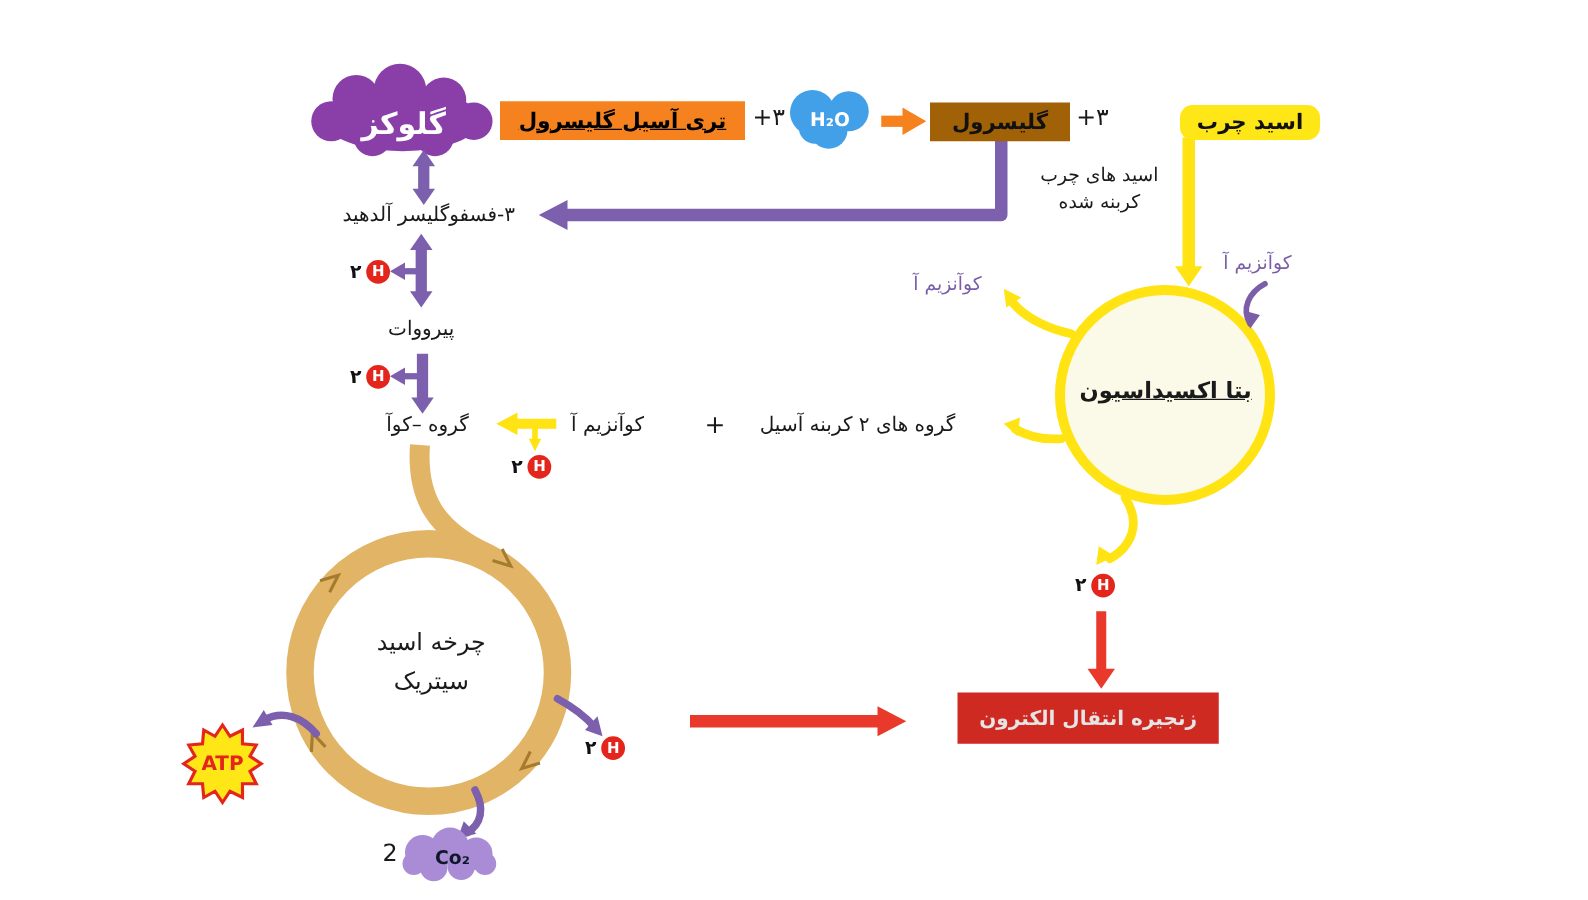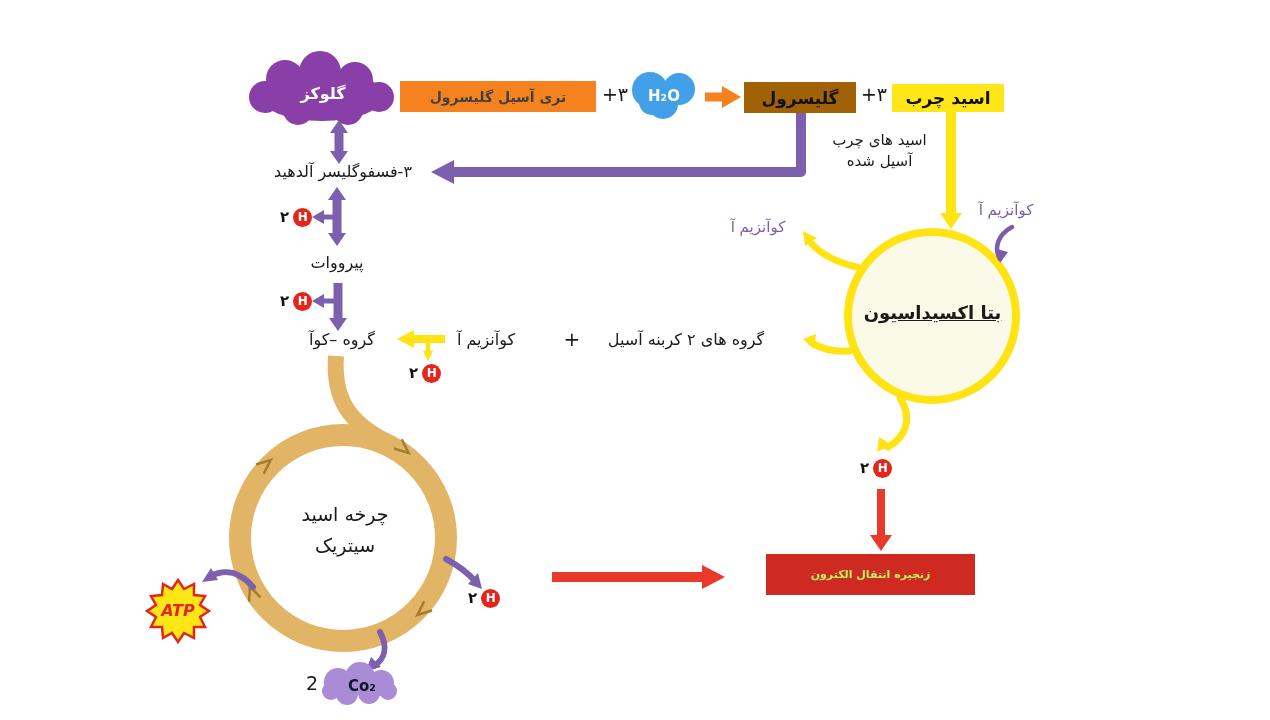--- a/index.html
+++ b/index.html
@@ -141,42 +141,42 @@
     <circle cx="338" cy="682" r="14"></circle>
         <circle cx="360" cy="677" r="15"></circle>
     <circle cx="381" cy="683" r="13"></circle>
         <circle cx="347" cy="694" r="11"></circle>
     <circle cx="369" cy="693" r="11"></circle>
         <circle cx="331" cy="691" r="9"></circle>
     <circle cx="388" cy="691" r="9"></circle>
   </g>
 </svg>
 
-<div class="lbl" style="left:253px;top:84px;width:140px;font-size:16px;font-weight:bold;color:#fff;">گلوکز</div>
+<div class="lbl" style="left:253px;top:84px;width:140px;font-size:24px;font-weight:bold;color:#fff;">گلوکز</div>
 
 <div class="box" style="left:400px;top:81px;width:196px;height:31px;background:#F5821F;">
-  <span dir="rtl" style="font-size:14px;color:#404040;">تری آسیل گلیسرول</span>
+  <span dir="rtl" style="font-size:17px;color:#000000;text-decoration:underline;">تری آسیل گلیسرول</span>
 </div>
 
 <div class="lbl" style="left:594px;top:83px;width:42px;font-size:19px;">+۳</div>
 
 <div class="lbl" style="left:637px;top:87px;width:54px;font-size:15px;font-weight:bold;color:#fff;">H₂O</div>
 
 <div class="box" style="left:744px;top:82px;width:112px;height:31px;background:#a16207;">
   <span dir="rtl" style="font-size:17px;color:#111;">گلیسرول</span>
 </div>
 
 <div class="lbl" style="left:853px;top:83px;width:42px;font-size:19px;">+۳</div>
 
-<div class="box" style="left:892px;top:84px;width:112px;height:28px;background:#FFE617;">
+<div class="box" style="left:944px;top:84px;width:112px;height:28px;background:#FFE617;border-radius:10px;">
   <span dir="rtl" style="font-size:17px;color:#111;">اسید چرب</span>
 </div>
 
 <div class="lbl" dir="rtl" style="left:812px;top:131px;width:135px;font-size:15px;">اسید های چرب</div>
-<div class="lbl" dir="rtl" style="left:812px;top:152px;width:135px;font-size:15px;">آسیل شده</div>
+<div class="lbl" dir="rtl" style="left:812px;top:152px;width:135px;font-size:15px;">کربنه شده</div>
 
 <div class="lbl" dir="rtl" style="left:252px;top:162px;width:182px;font-size:16px;">۳-فسفوگلیسر آلدهید</div>
 
 <div class="lbl" dir="rtl" style="left:295px;top:253px;width:84px;font-size:16px;">پیرووات</div>
 
 <div class="lbl" dir="rtl" style="left:292px;top:330px;width:100px;font-size:16px;">گروه –کوآ</div>
 
 <div class="lbl" dir="rtl" style="left:447px;top:330px;width:78px;font-size:16px;">کوآنزیم آ</div>
 
 <div class="lbl" style="left:556px;top:327px;width:32px;font-size:20px;">+</div>
@@ -185,27 +185,27 @@
 
 <div class="lbl purpletxt" dir="rtl" style="left:710px;top:218px;width:96px;font-size:15px;">کوآنزیم آ</div>
 
 <div class="lbl purpletxt" dir="rtl" style="left:958px;top:201px;width:96px;font-size:15px;">کوآنزیم آ</div>
 
 <div class="lbl" dir="rtl" style="left:860px;top:302px;width:145px;font-size:18px;font-weight:bold;text-decoration:underline;">بتا اکسیداسیون</div>
 
 <div class="lbl" dir="rtl" style="left:283px;top:503px;width:124px;font-size:19px;">چرخه اسید</div>
 <div class="lbl" dir="rtl" style="left:283px;top:534px;width:124px;font-size:19px;">سیتریک</div>
 
-<div class="lbl" style="left:152px;top:601px;width:52px;font-size:16px;font-weight:bold;color:#E3251B;font-style:italic;">ATP</div>
+<div class="lbl" style="left:152px;top:601px;width:52px;font-size:16px;font-weight:bold;color:#E3251B;">ATP</div>
 
 <div class="lbl" style="left:299px;top:672px;width:26px;font-size:19px;">2</div>
 <div class="lbl" style="left:331px;top:677px;width:62px;font-size:15px;font-weight:bold;color:#0f172a;">Co₂</div>
 
 <div class="box" style="left:766px;top:554px;width:209px;height:41px;background:#CE2A21;">
-  <span dir="rtl" style="font-size:11px;color:#bef264;">زنجیره انتقال الکترون</span>
+  <span dir="rtl" style="font-size:16px;color:#e5e5e5;">زنجیره انتقال الکترون</span>
 </div>
 
 <div class="hbadge" style="left:280px;top:207px;">
   <span class="hnum">۲</span>
   <span class="hcircle">H</span>
 </div>
 <div class="hbadge" style="left:280px;top:291px;">
   <span class="hnum">۲</span>
   <span class="hcircle">H</span>
 </div>

